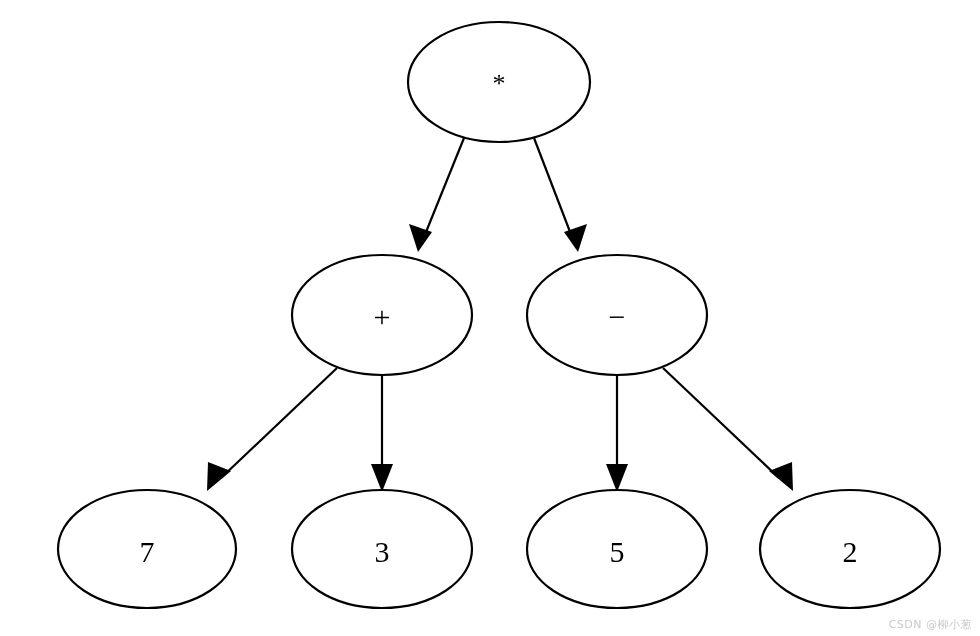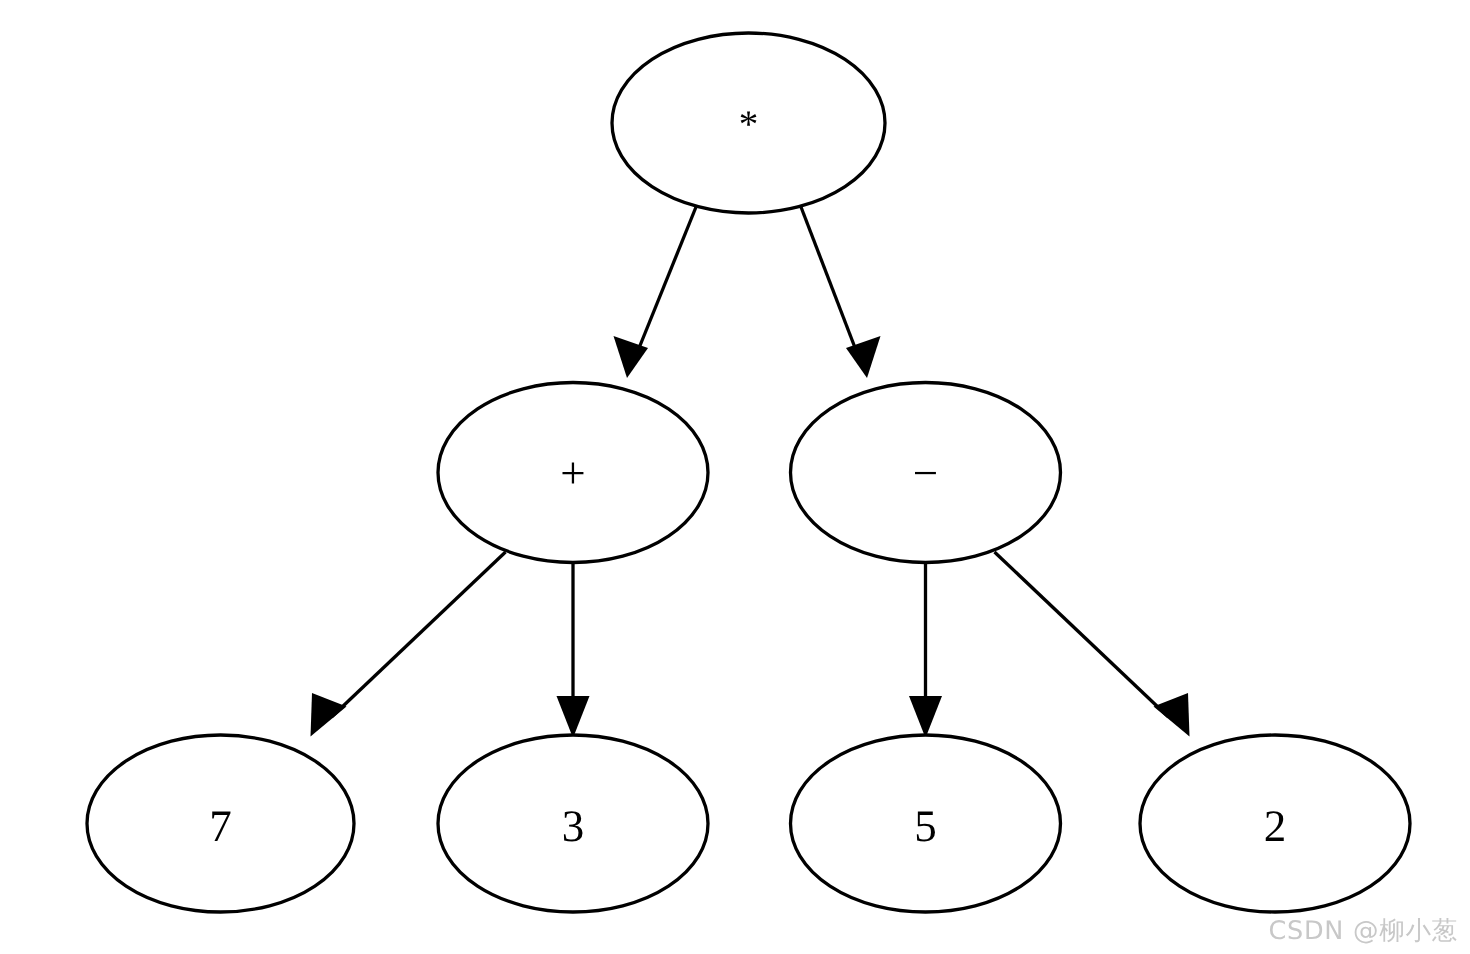--- a/index.html
+++ b/index.html
@@ -54,21 +54,21 @@
   }
   .node-label.op-minus {
     font-size: 30px;
   }
   .watermark {
     position: absolute;
     right: 8px;
     bottom: 4px;
     color: #c8c8c8;
     font-family: "DejaVu Sans", "Liberation Sans", sans-serif;
-    font-size: 17px;
+    font-size: 11px;
     letter-spacing: 0.5px;
     white-space: nowrap;
     user-select: none;
     margin-left: 44px;
   }
 </style>
 </head>
 <body>
 
 <div id="canvas">

